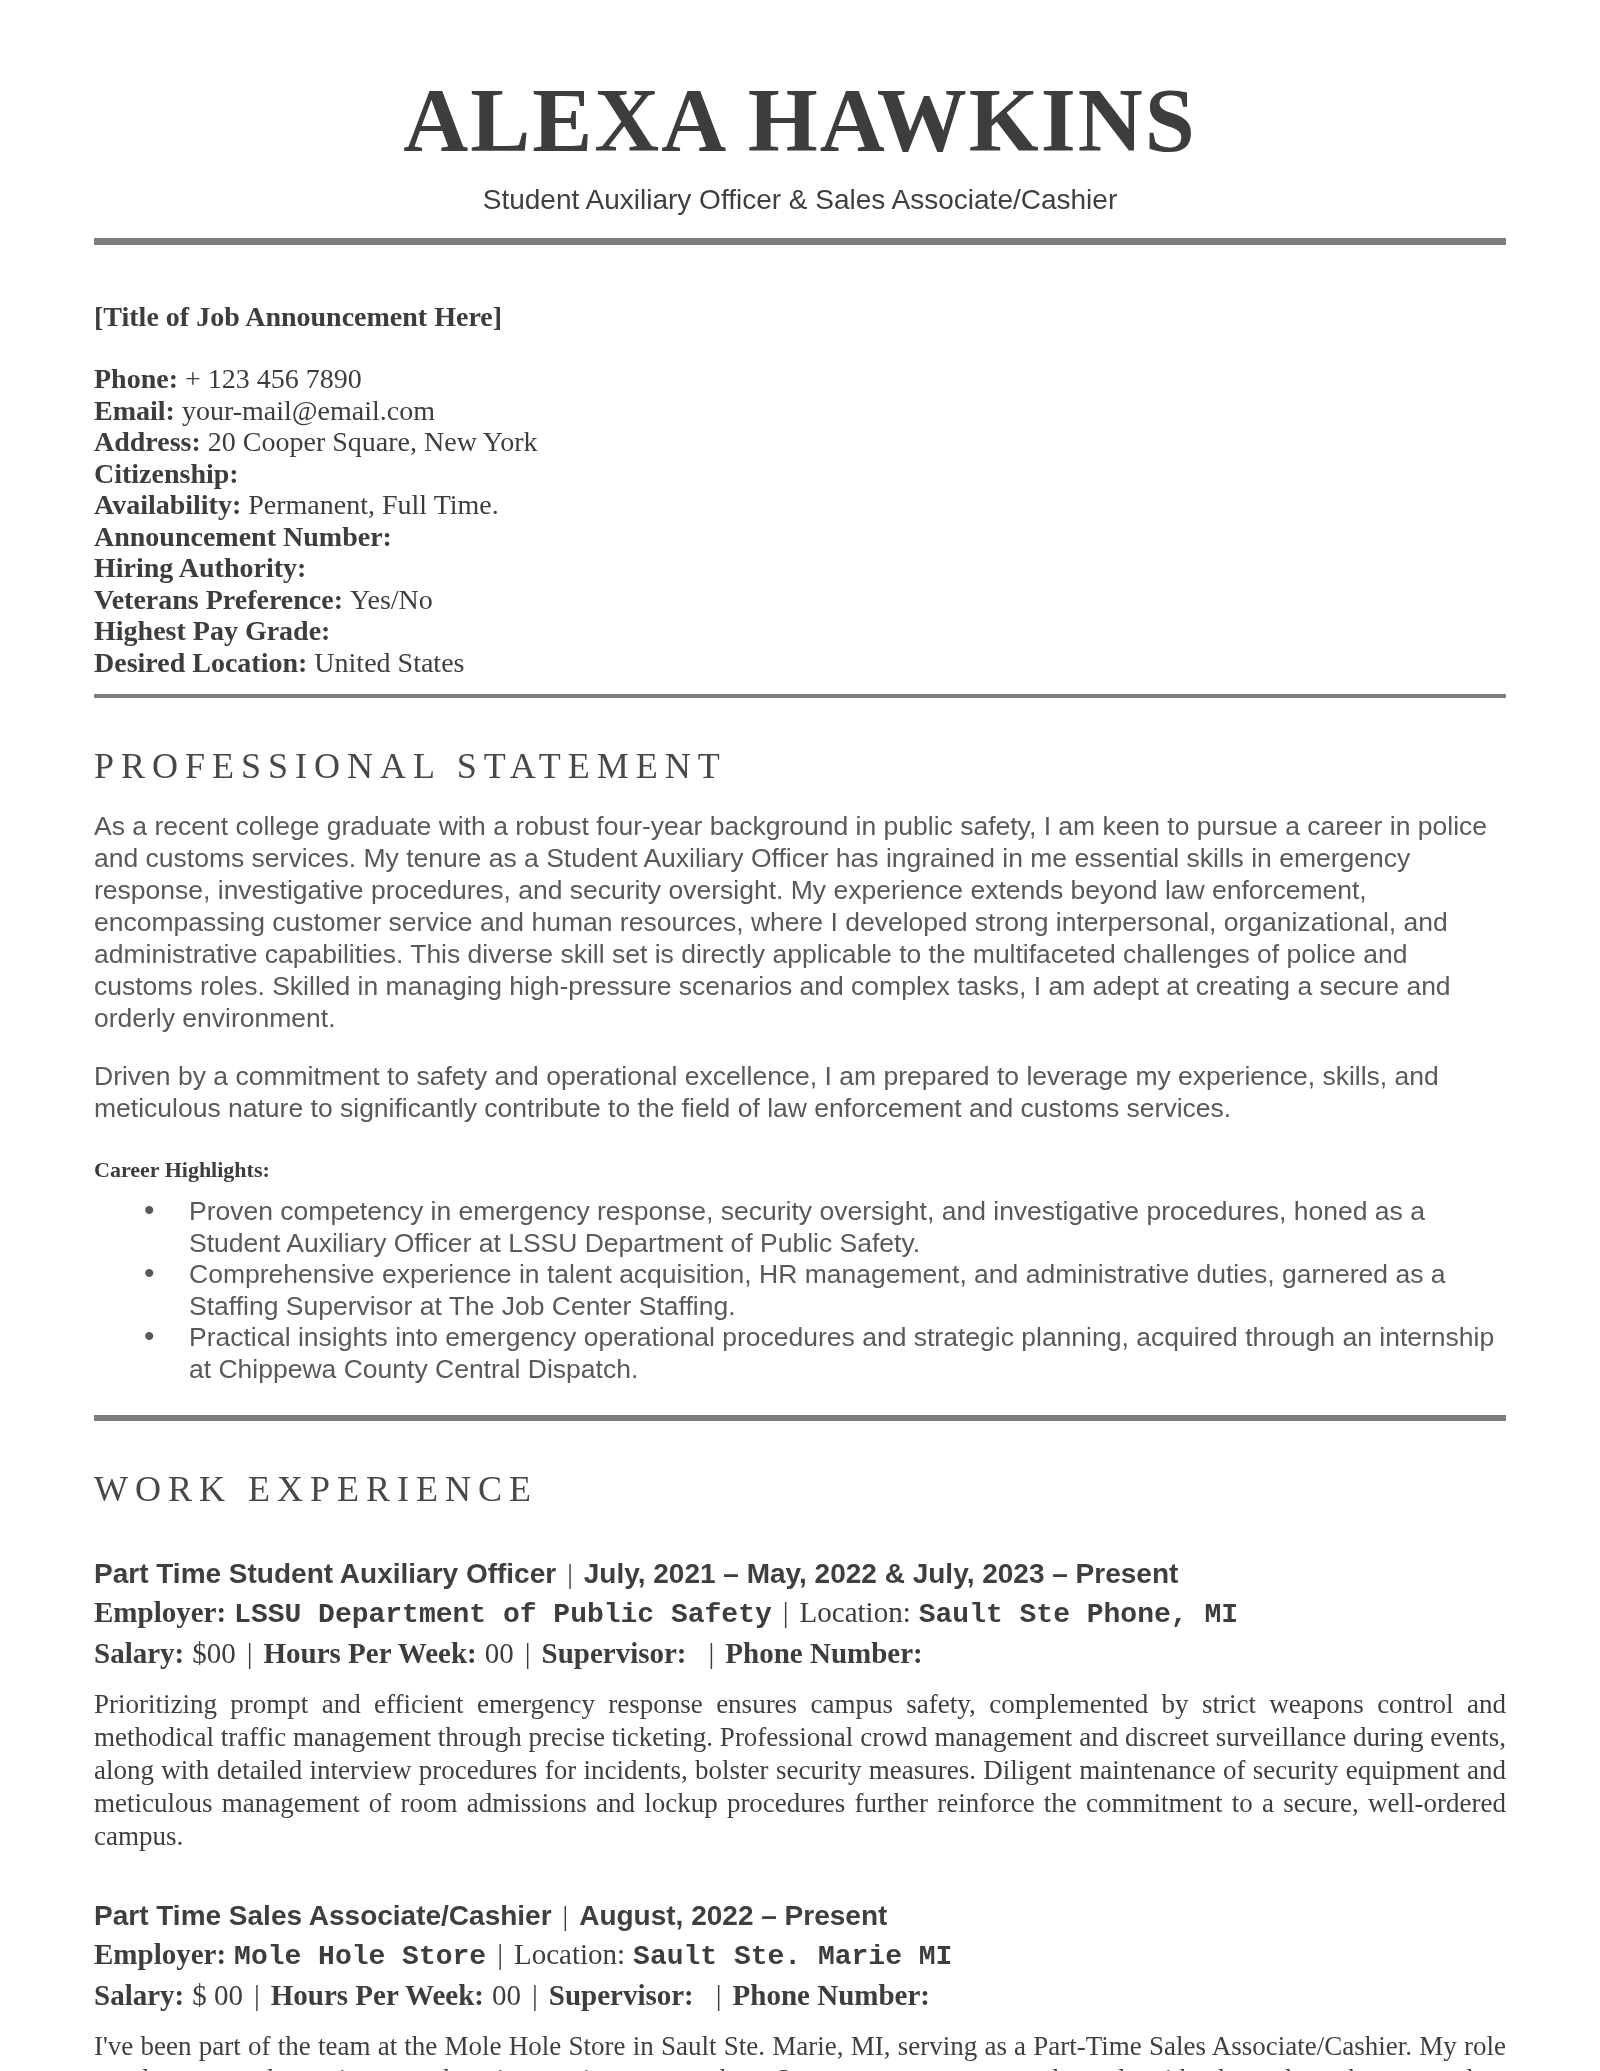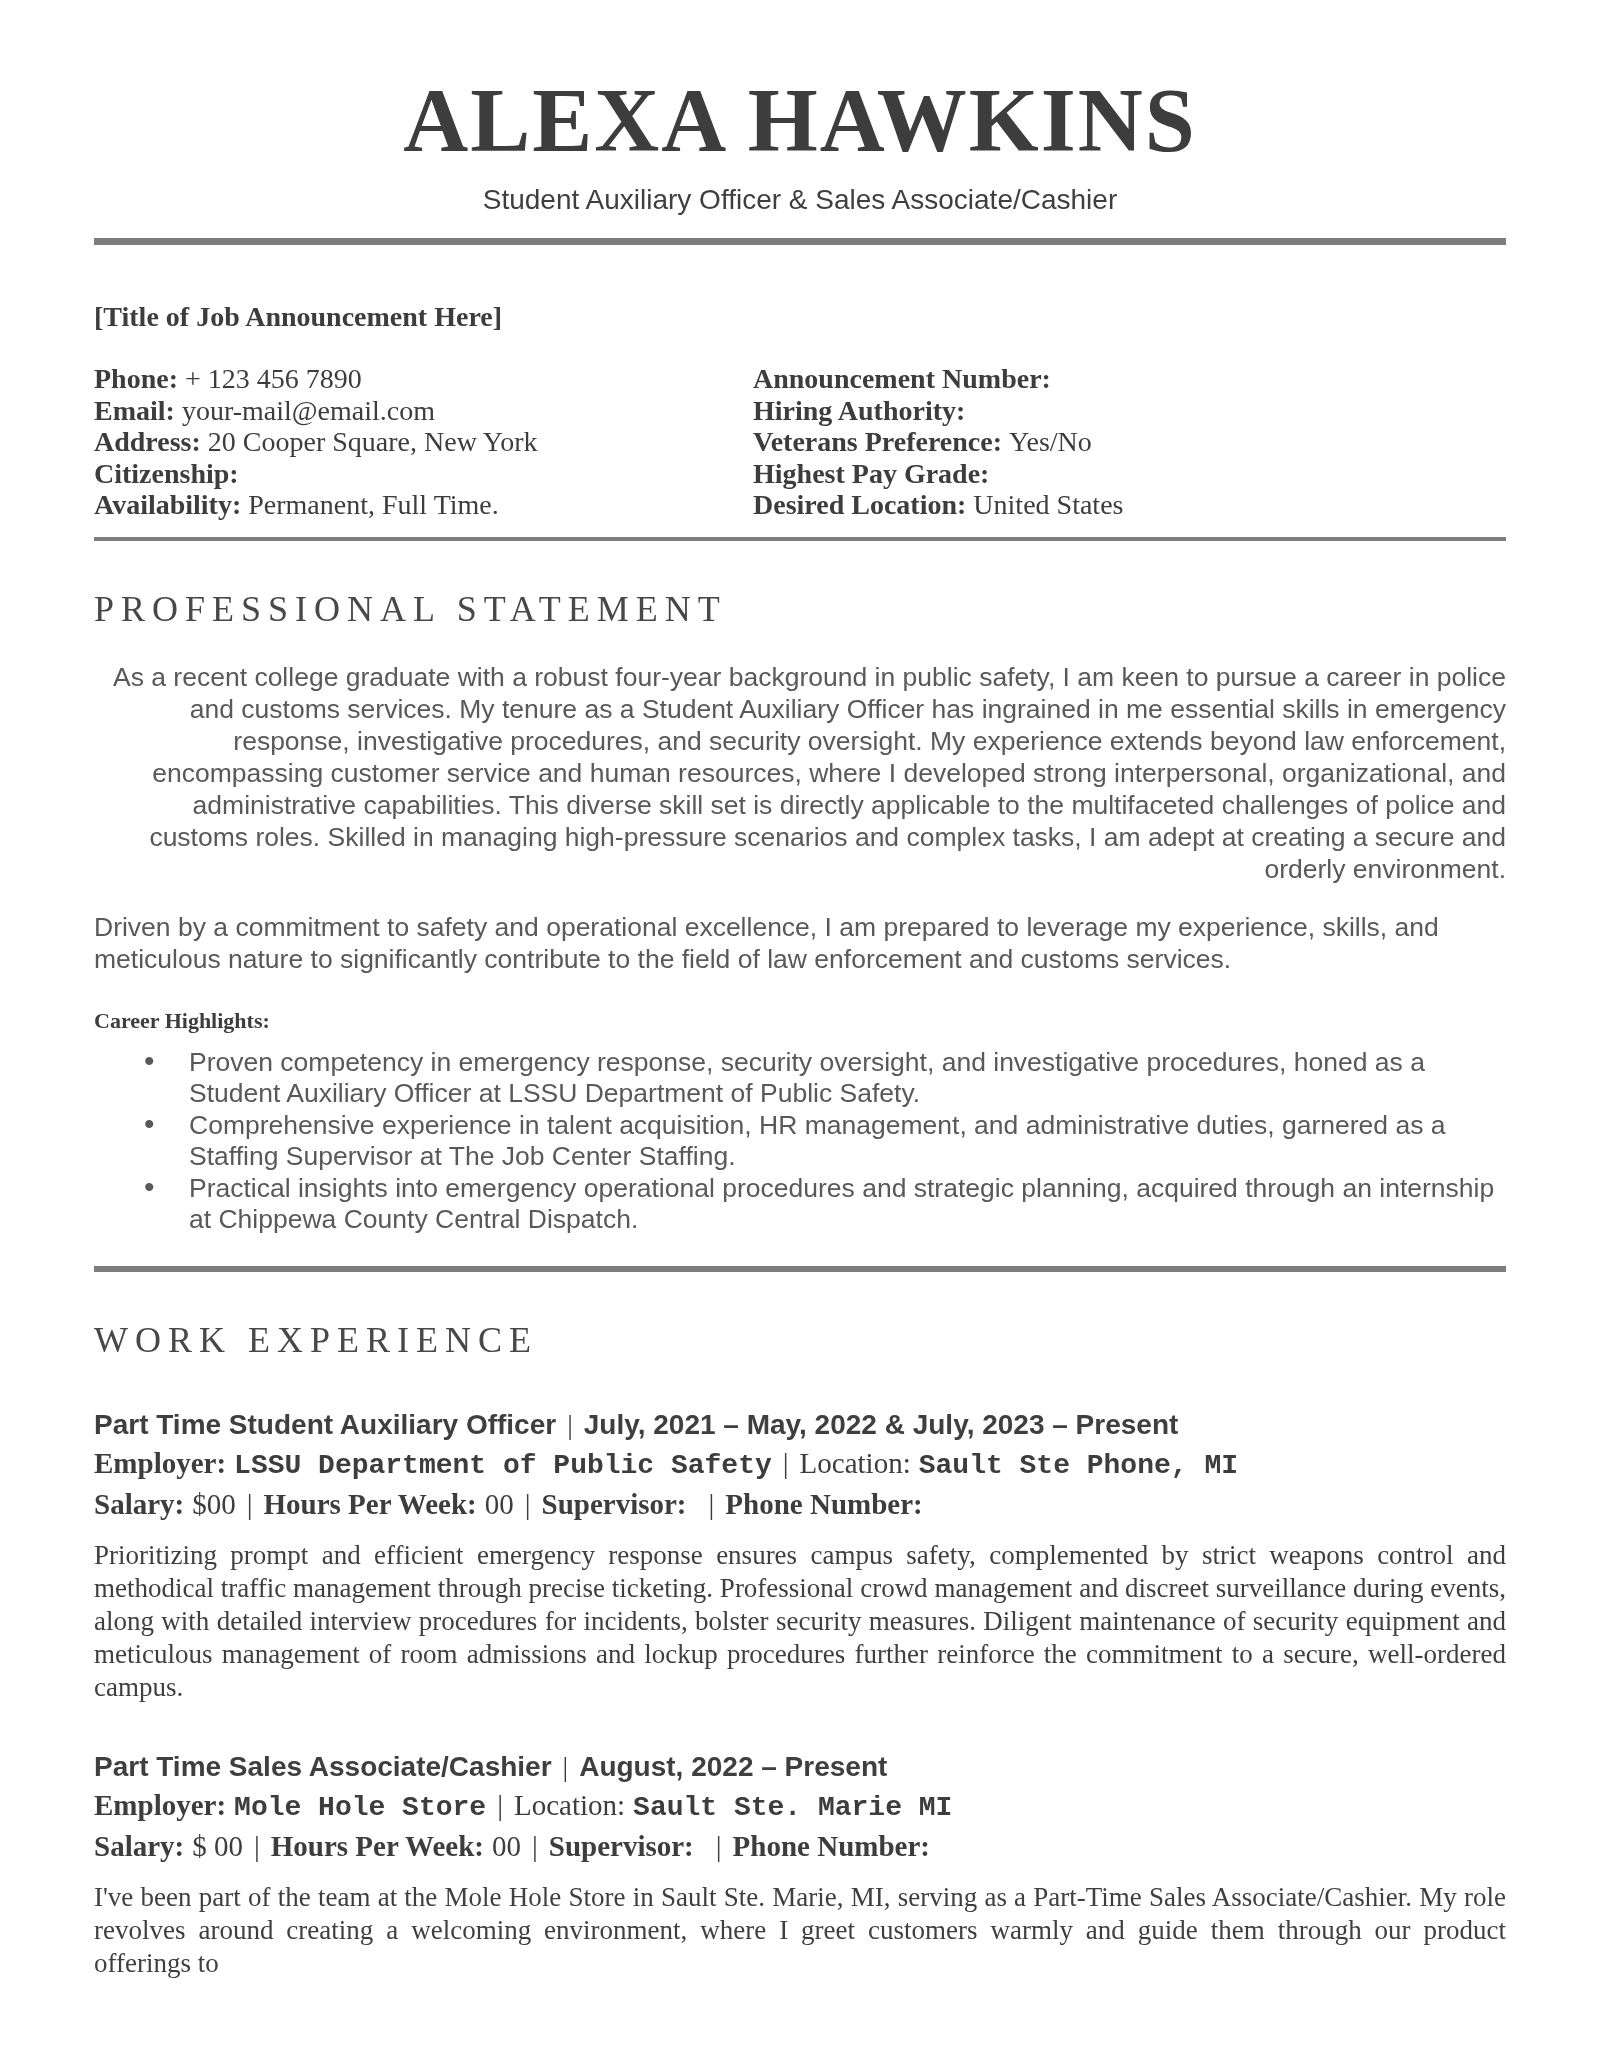--- a/index.html
+++ b/index.html
@@ -27,39 +27,39 @@
   .rule { background:#7d7d7d; border:0; }
   .rule-1 { height:7px; margin-top:18px; }
   .rule-2 { height:4px; margin-top:16px; }
   .rule-3 { height:6px; margin-top:30px; }
 
   
   .job-announcement {
     margin-top:52px;
     font-size:28px; font-weight:bold; line-height:40px; color:#3d3d3d;
   }
-  .contact-cols { display:flex; margin-top:26px; }
+  .contact-cols { display:flex; margin-top:26px;flex-direction:column; }
   .contact-col-left  { width:659px; }
   .contact-col-right { flex:1; }
   .crow { font-size:28px; line-height:31.5px; color:#3d3d3d; min-height:31.5px; }
   .crow .lbl { font-weight:bold; }
   .crow .val { margin-left:7px; }
 
   
   .section-heading {
     font-size:36px; line-height:48px; letter-spacing:7px;
     color:#484848; font-weight:normal;
   }
   .ps-heading { margin-top:44px; }
   .we-heading { margin-top:44px; }
   .body-par {
     font-family:"Liberation Sans","DejaVu Sans",sans-serif;
     font-size:26.5px; line-height:32px; color:#595959;
   }
-  .par-1 { margin-top:28px;text-align:right; }
+  .par-1 { margin-top:20px; }
   .par-2 { margin-top:26px; }
 
   .career-highlights {
     margin-top:26px;
     font-size:22px; font-weight:bold; line-height:40px; color:#3d3d3d;
   }
   .highlights-list { list-style:none; margin-top:6px; }
   .highlights-list li {
     position:relative; padding-left:95px;
     font-family:"Liberation Sans","DejaVu Sans",sans-serif;

